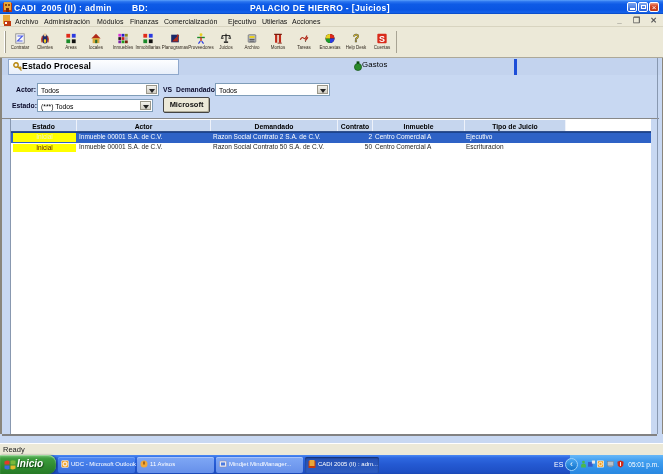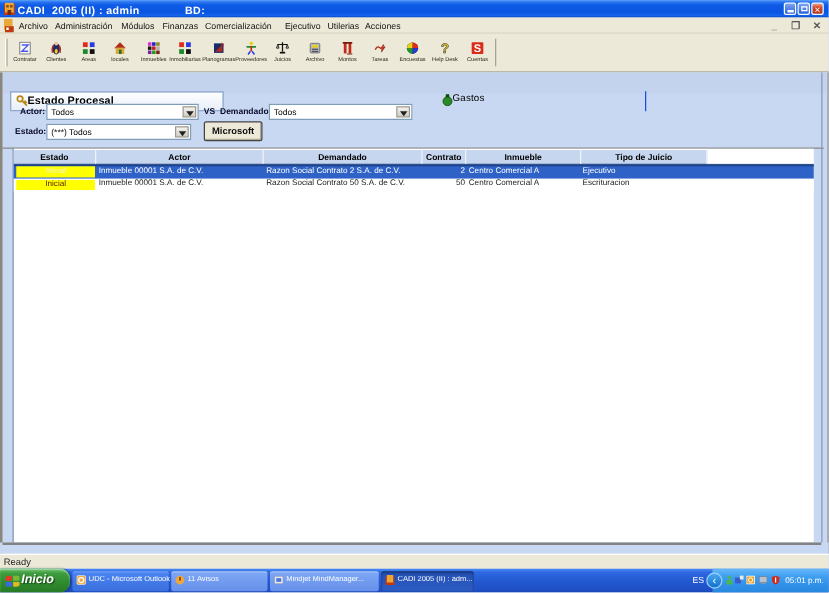--- a/index.html
+++ b/index.html
@@ -28,26 +28,26 @@
 .tbtn { position:absolute; top:3px; width:26px; height:26px; text-align:center; }
 .tbtn .ic { position:absolute; left:50%; top:3px; transform:translateX(-50%); width:11px; height:11px; }
 .tbtn .lb { position:absolute; left:50%; top:15px; transform:translateX(-50%) scale(0.56); transform-origin:center top; font-size:8px; color:#30281e; white-space:nowrap; }
 #tsep { position:absolute; left:396px; top:31px; width:1px; height:22px; background:#a8a494; }
 
 
 #client { left:0; top:58px; width:663px; height:385px; background:#c8d8f2; }
 
 
 #tabbar { left:2px; top:58px; width:659px; height:17px; background:#c3d3ee; }
-.tab { position:absolute; top:15px; height:16px; font-size:7.8px; color:#000;text-align:center; }
+.tab { position:absolute; top:1px; height:16px; font-size:7.8px; color:#000;text-align:center; }
 .tab .tictx { position:absolute; left:4px; top:2px; width:10px; height:10px; }
 .tab .ttx { position:absolute; left:13px; top:1px; white-space:nowrap; letter-spacing:0.15px; }
 #tab1 { left:6px; width:171px; background:linear-gradient(180deg,#fdfeff,#e8effa); border:1px solid #8fa8cc; font-weight:bold; font-size:8.6px; }
 #tab2 { left:177px; width:170px; border-right:1px solid #a8bcd8; }
-#tab3 { left:347px; width:168px; border-right:1px solid #1d4ed8; }
+#tab3 { left:347px; width:168px; border-right:3px solid #1d4ed8; }
 #tab4 { left:515px; width:137px; border-right:1px solid #a8bcd8; }
 
 
 .flabel { position:absolute; font-size:6.8px; font-weight:bold; color:#0a0a2a; white-space:nowrap; }
 .combo { position:absolute; background:#fff; border:1px solid #7f9db9; font-size:7.5px; color:#000; }
 .combo .cv { position:absolute; left:3px; top:2.5px; white-space:nowrap; font-size:6.8px; }
 .combo .ca { position:absolute; right:1px; top:1px; bottom:1px; width:11px; background:linear-gradient(180deg,#f4f3ee,#cfccc2); border:1px solid #9a978a; }
 .combo .ca:after { content:""; position:absolute; left:2px; top:3px; border-left:3px solid transparent; border-right:3px solid transparent; border-top:4px solid #222; }
 #btnconsultar { position:absolute; left:163px; top:97px; width:47px; height:16px; background:#ece9d8; border:1.5px solid #444; border-radius:2px; font-size:7.5px; font-weight:bold; text-align:center; line-height:14px; color:#111; box-shadow:inset -1px -1px 0 #b0ac98; }
 
@@ -94,21 +94,22 @@
 
 <div class="abs" id="titlebar">
   <svg id="appicon" viewBox="0 0 9 10">
       <rect x="0" y="1" width="9" height="9" fill="#c03a10"></rect>
       <rect x="1" y="0" width="7" height="8" fill="#e8a83a"></rect>
       <rect x="2" y="2" width="2" height="2" fill="#8a4a10"></rect>
       <rect x="5" y="2" width="2" height="2" fill="#8a4a10"></rect>
       <rect x="3" y="6" width="3" height="4" fill="#7a2a08"></rect>
     </svg>
   <span class="ttext" style="left:14px;">CADI&nbsp; 2005 (II) : admin</span>
-  <span class="ttext" style="left:148px;">BD:</span>
+  <span class="ttext" style="left:132px;">BD:</span>
+  <span class="ttext" style="left:250px;">PALACIO DE HIERRO - [Juicios]</span>
   <div class="winbtn" id="btnmin">
       <span style="position:absolute;left:2px;bottom:1px;width:5px;height:2px;background:#fff;"></span>
     </div>
   <div class="winbtn" id="btnres">
       <span style="position:absolute;left:2px;top:2px;width:5px;height:4px;border:1px solid #fff;"></span>
     </div>
   <div class="winbtn" id="btncls" style="line-height:9px;">×</div>
 </div>
 
 <div class="abs" id="menubar">

